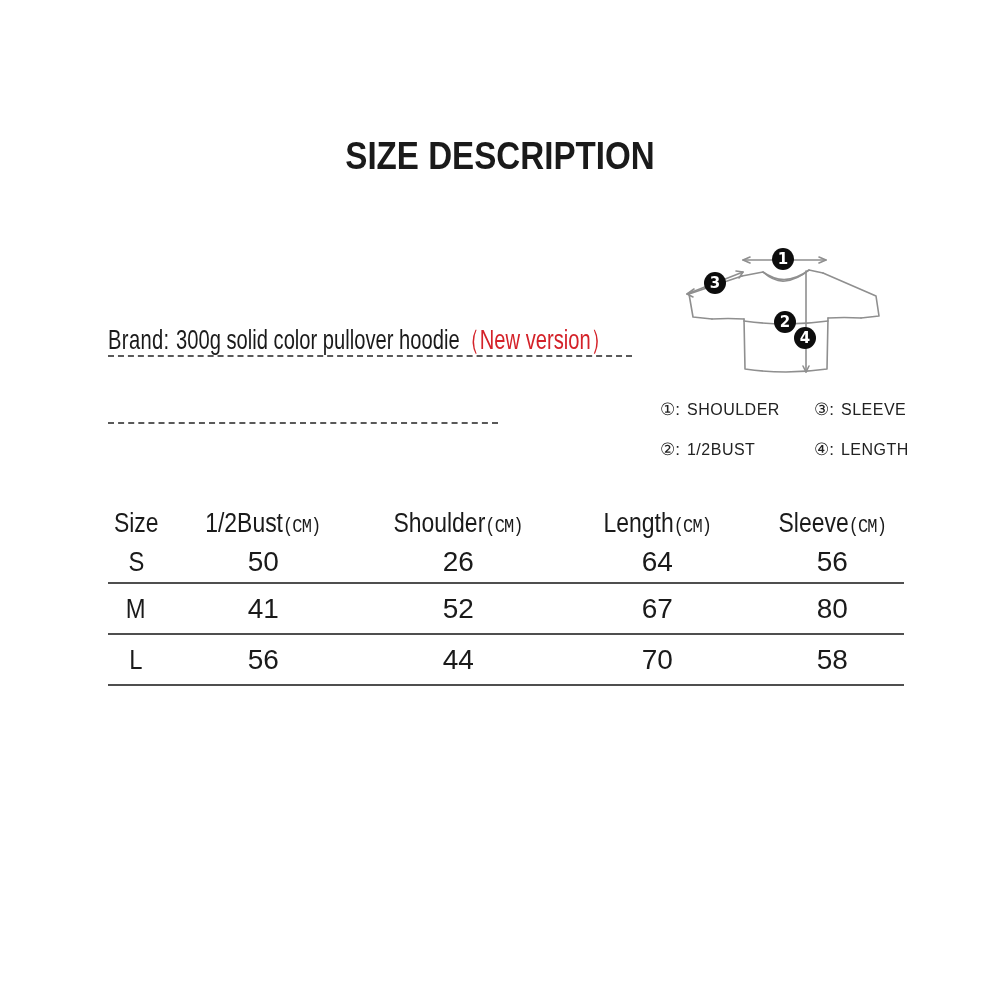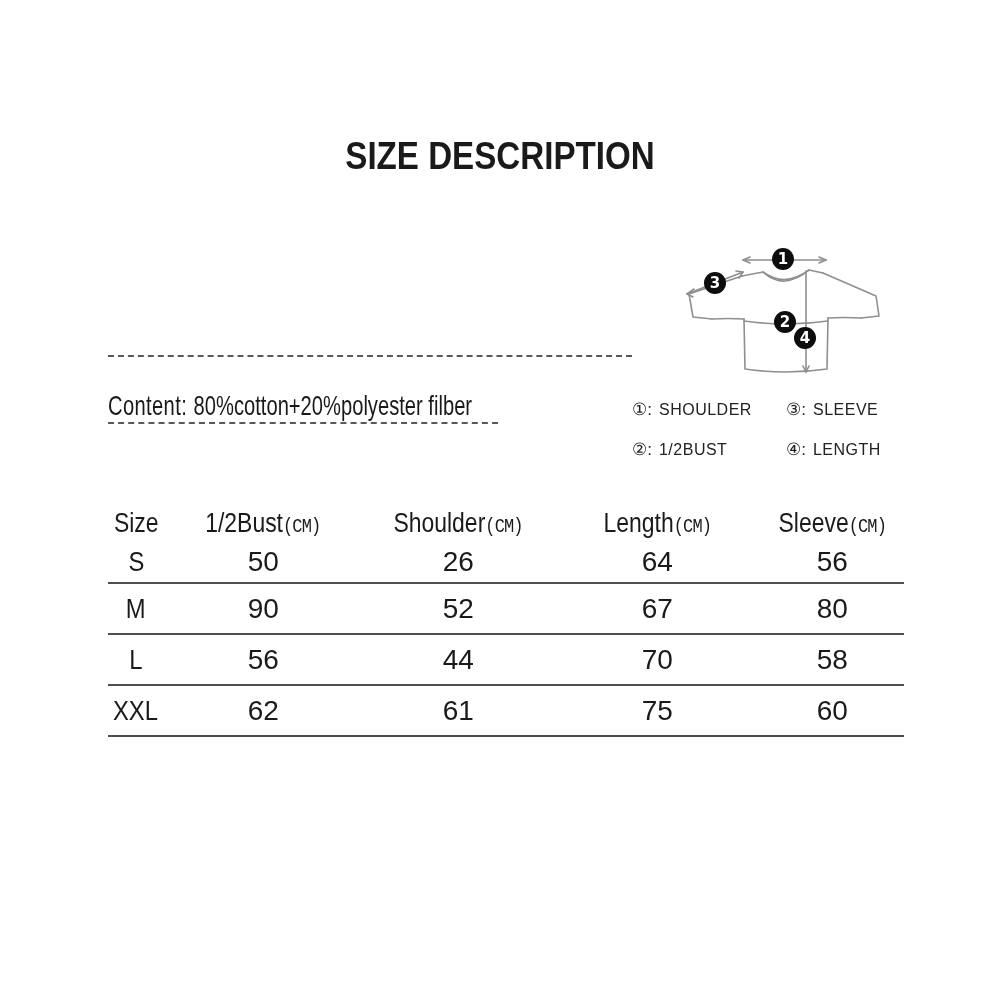--- a/index.html
+++ b/index.html
@@ -15,21 +15,21 @@
   }
   
   .info-line{position:absolute;left:108px;white-space:nowrap;font-size:28px;}
   .condense{display:inline-block;transform:scaleX(.72);transform-origin:0 50%;white-space:nowrap;}
   .info-line .lbl{letter-spacing:.5px;}
   .info-line .val{margin-left:9px;}
   .red{color:var(--accent-red,#d42229);}
   .dash-line{position:absolute;border-top:2px dashed var(--dash-line,#595959);height:0;}
   
   .legend{
-    position:absolute;left:632px;top:399px;
+    position:absolute;left:660px;top:399px;
     display:grid;grid-template-columns:154px auto;grid-row-gap:19px;grid-column-gap:0;
     font-size:16px;color:#222;
   }
   .legend-item{white-space:nowrap;}
   .legend-item .sym{font-size:17px;margin-right:7px;}
   .legend-item .lab{letter-spacing:.5px;}
   
   .garment-svg{position:absolute;left:658px;top:228px;}
   .garment-svg path,.garment-svg line{stroke:var(--diagram-stroke,#8f8f8f);stroke-width:1.6;fill:none;stroke-linecap:round;stroke-linejoin:round;}
   .garment-svg .badge circle{fill:#0d0d0d;stroke:none;}
@@ -53,27 +53,27 @@
   table.size-table tbody tr:first-child td{height:41px;}
   .size-cell-label{display:inline-block;transform:scaleX(.85);transform-origin:50% 50%;}
 </style>
 </head>
 <body>
 
 <div class="canvas">
 
   <div class="page-title">SIZE DESCRIPTION</div>
 
+  <div class="info-line" style="top:321px;">
+    <span class="condense">
+      <span class="lbl">Brand:</span><span class="val">300g solid color pullover hoodie</span><span class="red">（New version）</span>
+    </span>
+  </div>
   <div class="dash-line" style="left:108px;top:355px;width:524px;"></div>
 
-  <div class="info-line" style="top:390px;">
-    <span class="condense">
-      <span class="lbl">Content:</span><span class="val">80%cotton+20%polyester filber</span>
-    </span>
-  </div>
   <div class="dash-line" style="left:108px;top:422px;width:390px;"></div>
 
   <svg class="garment-svg" width="255" height="165" viewBox="0 0 255 165">
 
     <g>
       <path d="M85,32 L168,32"></path>
       <path d="M85,32 l7,-3 M85,32 l7,3 M168,32 l-7,-3 M168,32 l-7,3"></path>
     </g>
 
     <g>
@@ -147,35 +147,28 @@
     <tbody>
       <tr>
         <td><span class="size-cell-label">S</span></td>
         <td>50</td>
         <td>26</td>
         <td>64</td>
         <td>56</td>
       </tr>
       <tr>
         <td><span class="size-cell-label">M</span></td>
-        <td>90</td>
+        <td>41</td>
         <td>52</td>
         <td>67</td>
         <td>80</td>
       </tr>
       <tr>
         <td><span class="size-cell-label">L</span></td>
         <td>56</td>
         <td>44</td>
         <td>70</td>
         <td>58</td>
       </tr>
-      <tr>
-        <td><span class="size-cell-label">XXL</span></td>
-        <td>62</td>
-        <td>61</td>
-        <td>75</td>
-        <td>60</td>
-      </tr>
     </tbody>
   </table>
 
 </div>
 
 </body></html>

